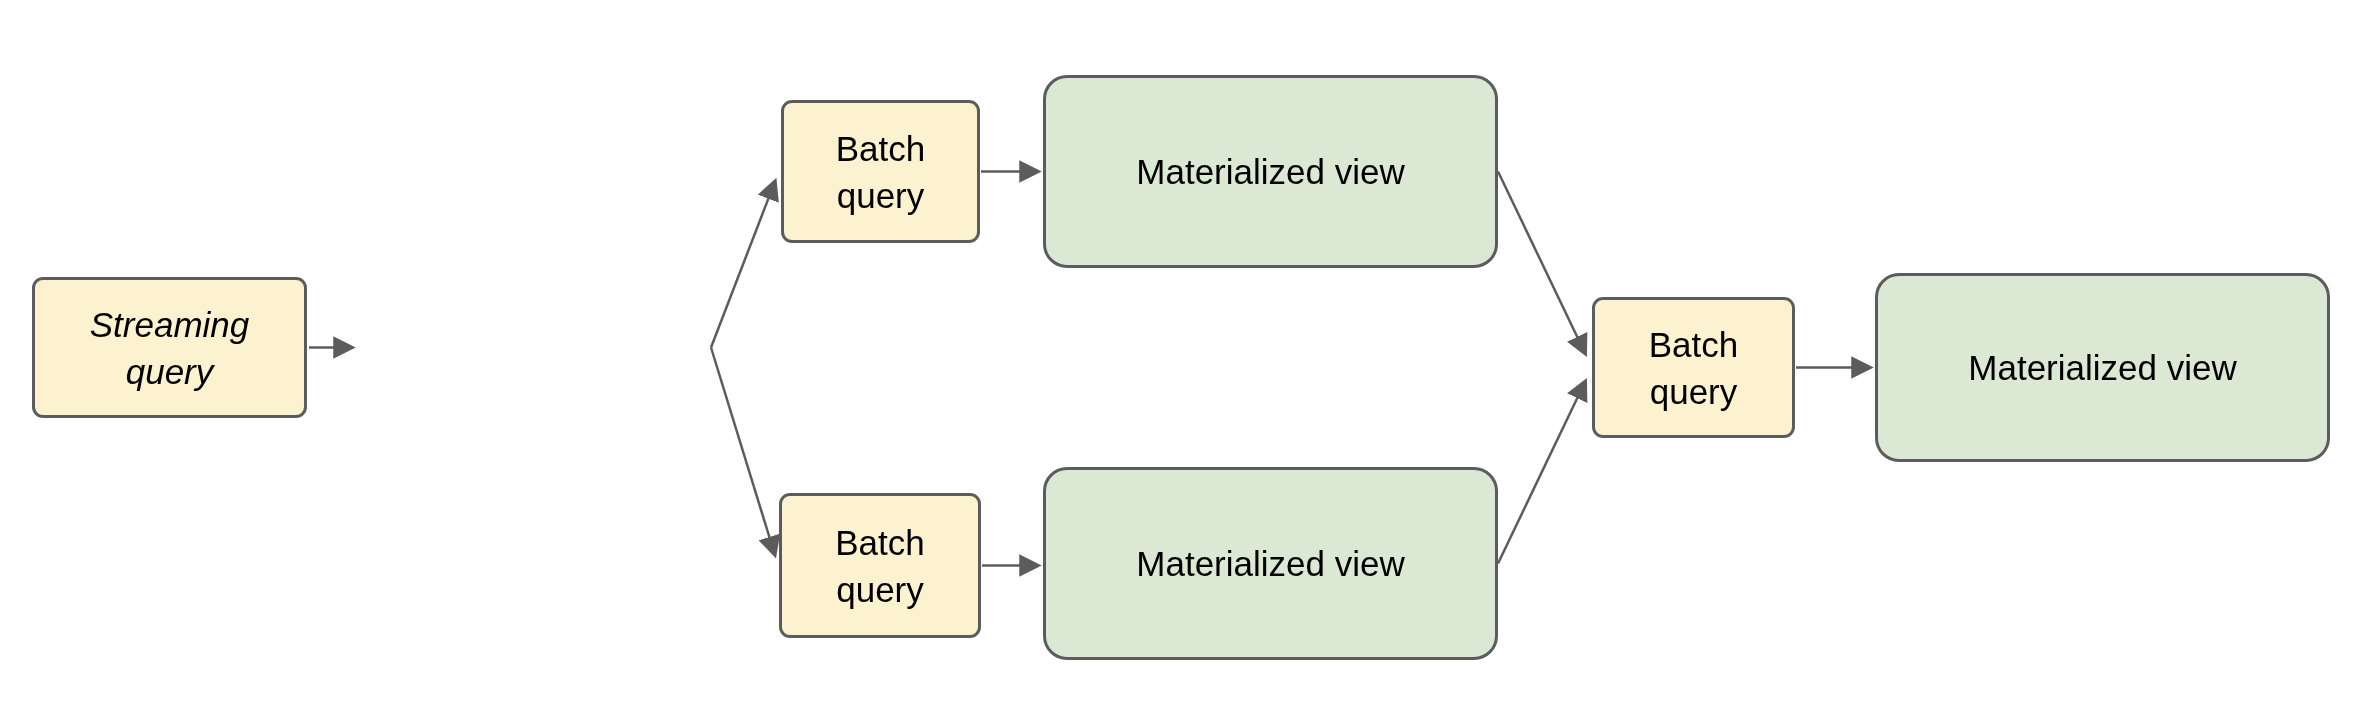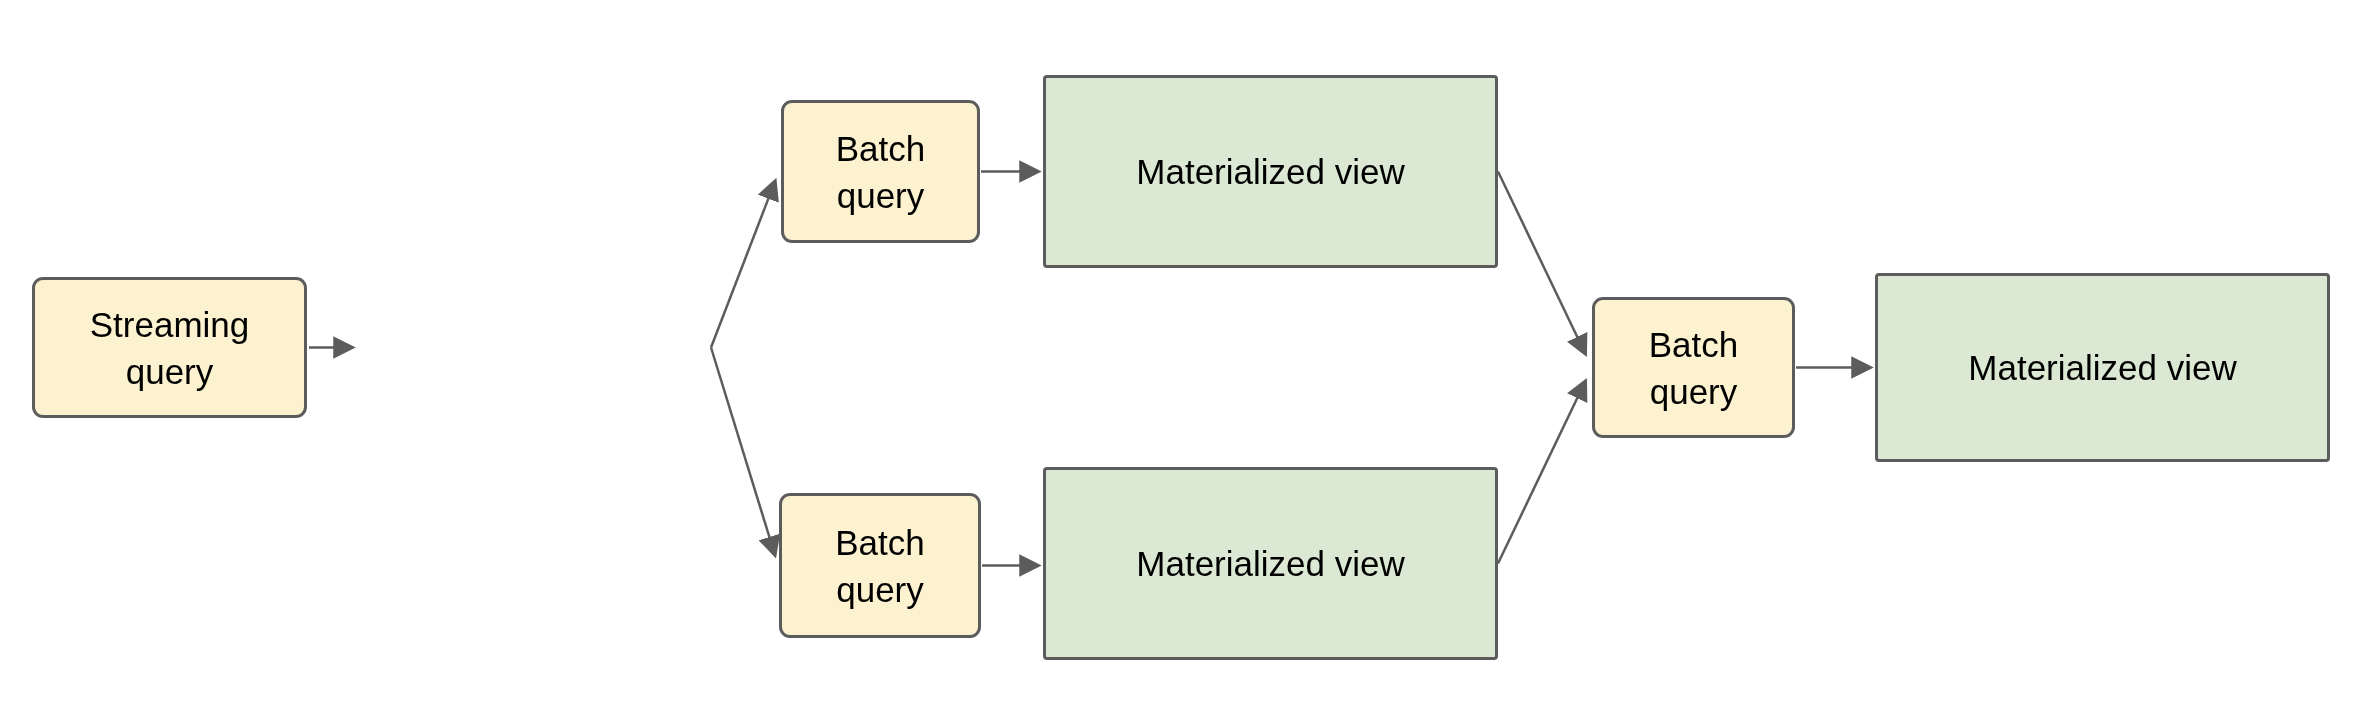--- a/index.html
+++ b/index.html
@@ -31,21 +31,21 @@
     align-items: center;
     justify-content: center;
     text-align: center;
   }
   .node.query {
     background: #fcf2cf;
     border-radius: 11px;
   }
   .node.view {
     background: #dbe8d3;
-    border-radius: 4px;
+    border-radius: 24px;
   }
   .node .label {
     color: #000000;
     font-size: 35px;
     line-height: 47px;
     white-space: pre-line;
   }
 </style>
 </head>
 <body>
@@ -63,21 +63,21 @@
       <line x1="711" y1="347.5" x2="774" y2="184" marker-end="url(#arrowhead)"></line>
       <line x1="711" y1="347.5" x2="774" y2="552" marker-end="url(#arrowhead)"></line>
       <line x1="981" y1="171.5" x2="1035" y2="171.5" marker-end="url(#arrowhead)"></line>
       <line x1="982" y1="565.5" x2="1035" y2="565.5" marker-end="url(#arrowhead)"></line>
       <line x1="1498" y1="171.5" x2="1584" y2="351" marker-end="url(#arrowhead)"></line>
       <line x1="1498" y1="563.5" x2="1584" y2="384" marker-end="url(#arrowhead)"></line>
       <line x1="1796" y1="367.5" x2="1867" y2="367.5" marker-end="url(#arrowhead)"></line>
     </g>
   </svg>
 
-  <div class="node query" style="left:32px; top:277px; width:275px; height:141px;">
+  <div class="node query" style="left:32px; top:277px; width:275px; height:141px;font-style:italic;">
     <span class="label">Streaming
 query</span>
   </div>
 
 
   <div class="node query" style="left:781px; top:100px; width:199px; height:143px;">
     <span class="label">Batch
 query</span>
   </div>
 

